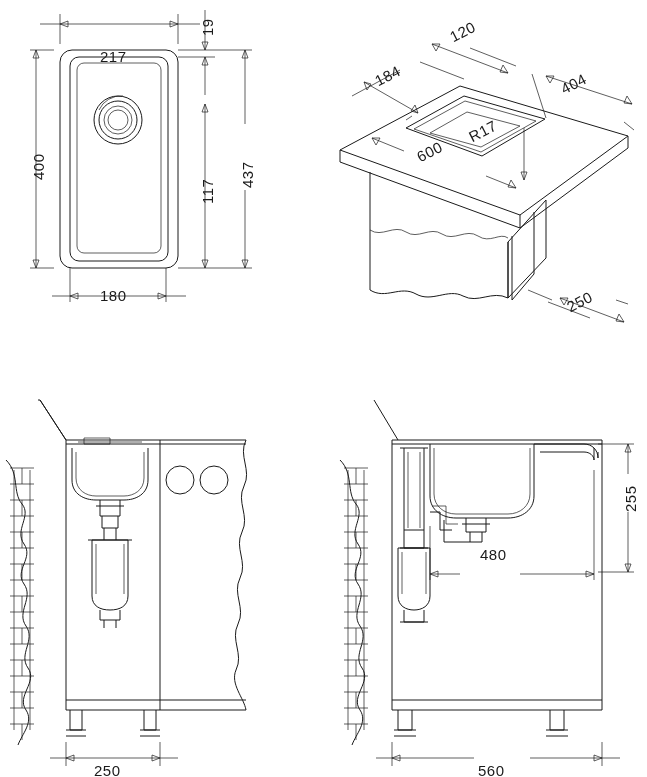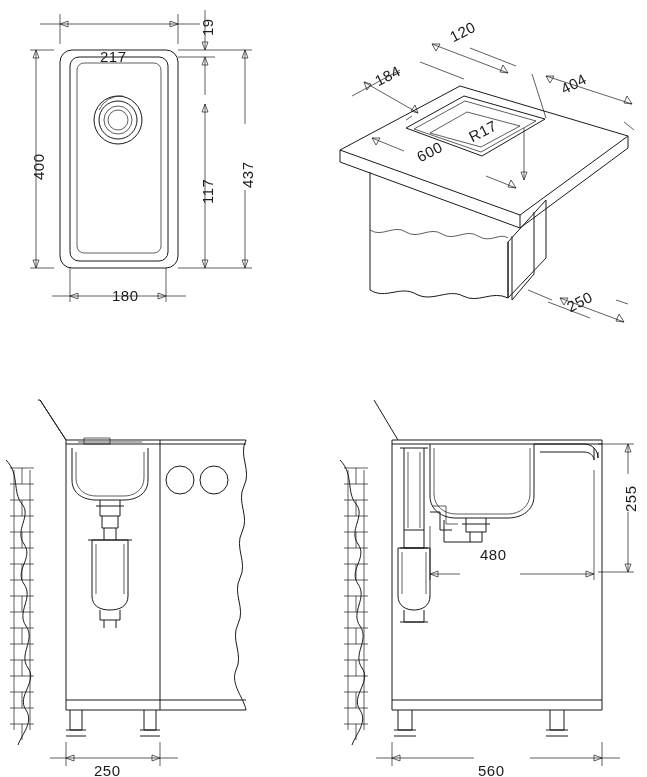--- a/index.html
+++ b/index.html
@@ -262,21 +262,21 @@
       <path class="ln-dim" d="M376 758 H392 M602 758 H620"></path>
     </g>
 
   </svg>
 
   <div class="dimlabel" style="left:100px; top:13px;margin-top:35px;">217</div>
   <div class="dimlabel rot90" style="left:30px; top:180px;">400</div>
   <div class="dimlabel rot90" style="left:199px; top:36px;">19</div>
   <div class="dimlabel rot90" style="left:199px; top:204px;">117</div>
   <div class="dimlabel rot90" style="left:239px; top:188px;">437</div>
-  <div class="dimlabel" style="left:112px; top:287px;">180</div>
+  <div class="dimlabel" style="left:100px; top:287px;">180</div>
 
   <div class="dimlabel rot-iso" style="left:447px; top:30px;">120</div>
   <div class="dimlabel rot-iso" style="left:372px; top:74px;">184</div>
   <div class="dimlabel rot-iso" style="left:558px; top:82px;">404</div>
   <div class="dimlabel rot-iso" style="left:414px; top:150px;">600</div>
   <div class="dimlabel rot-iso" style="left:466px; top:130px;">R17</div>
   <div class="dimlabel rot-iso" style="left:564px; top:300px;">250</div>
 
   <div class="dimlabel" style="left:94px; top:762px;">250</div>
 

